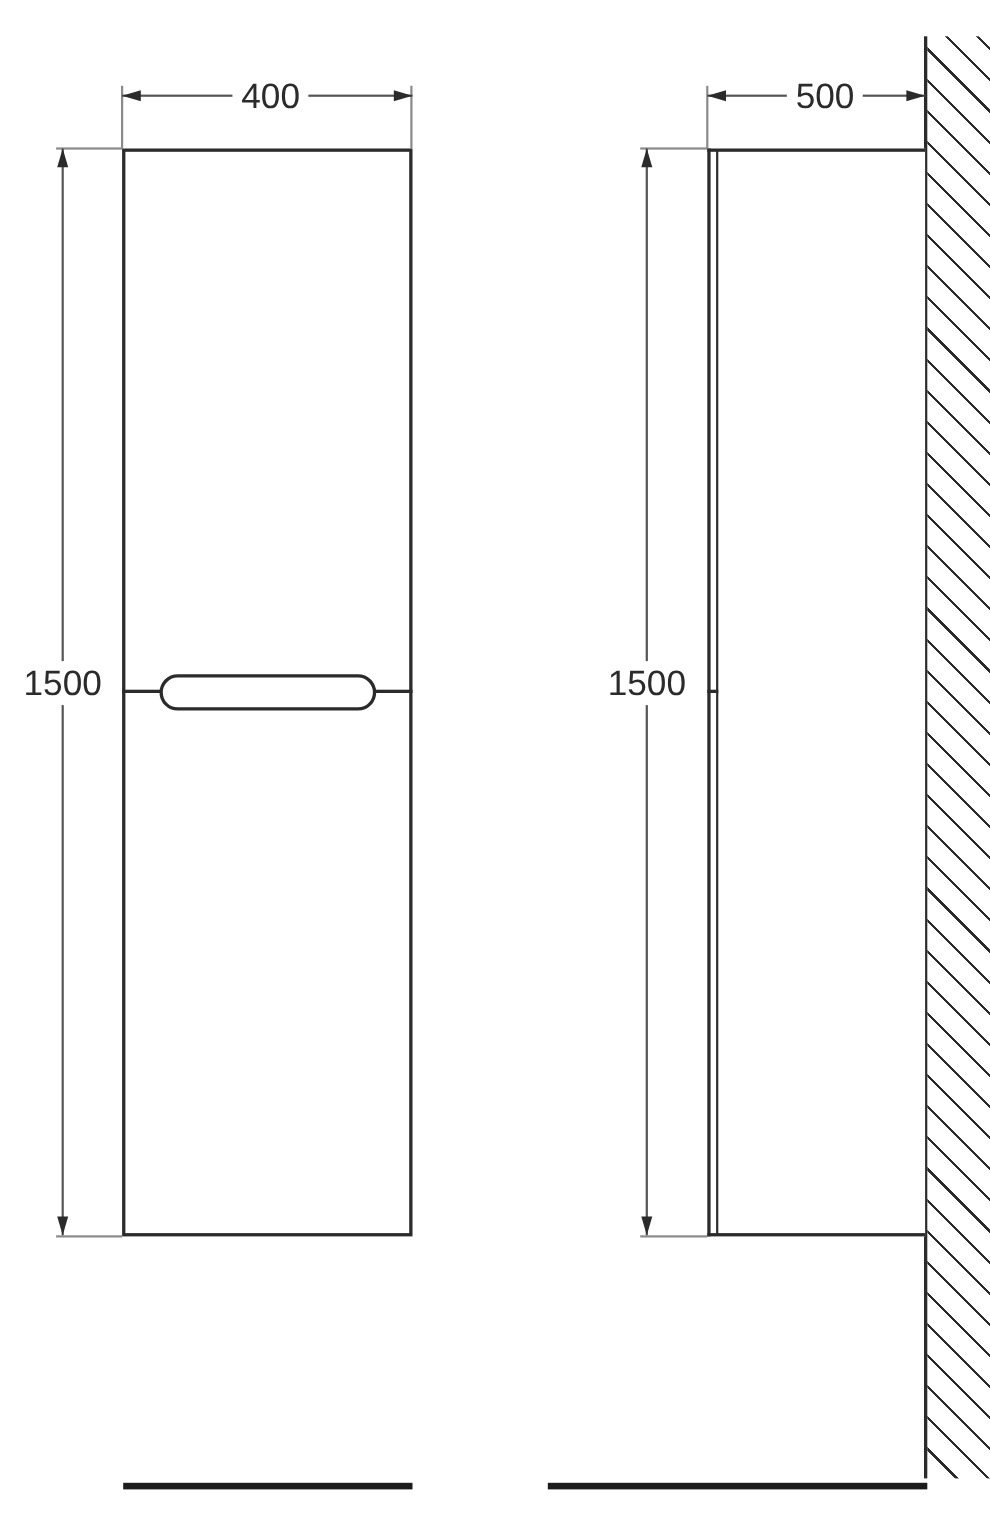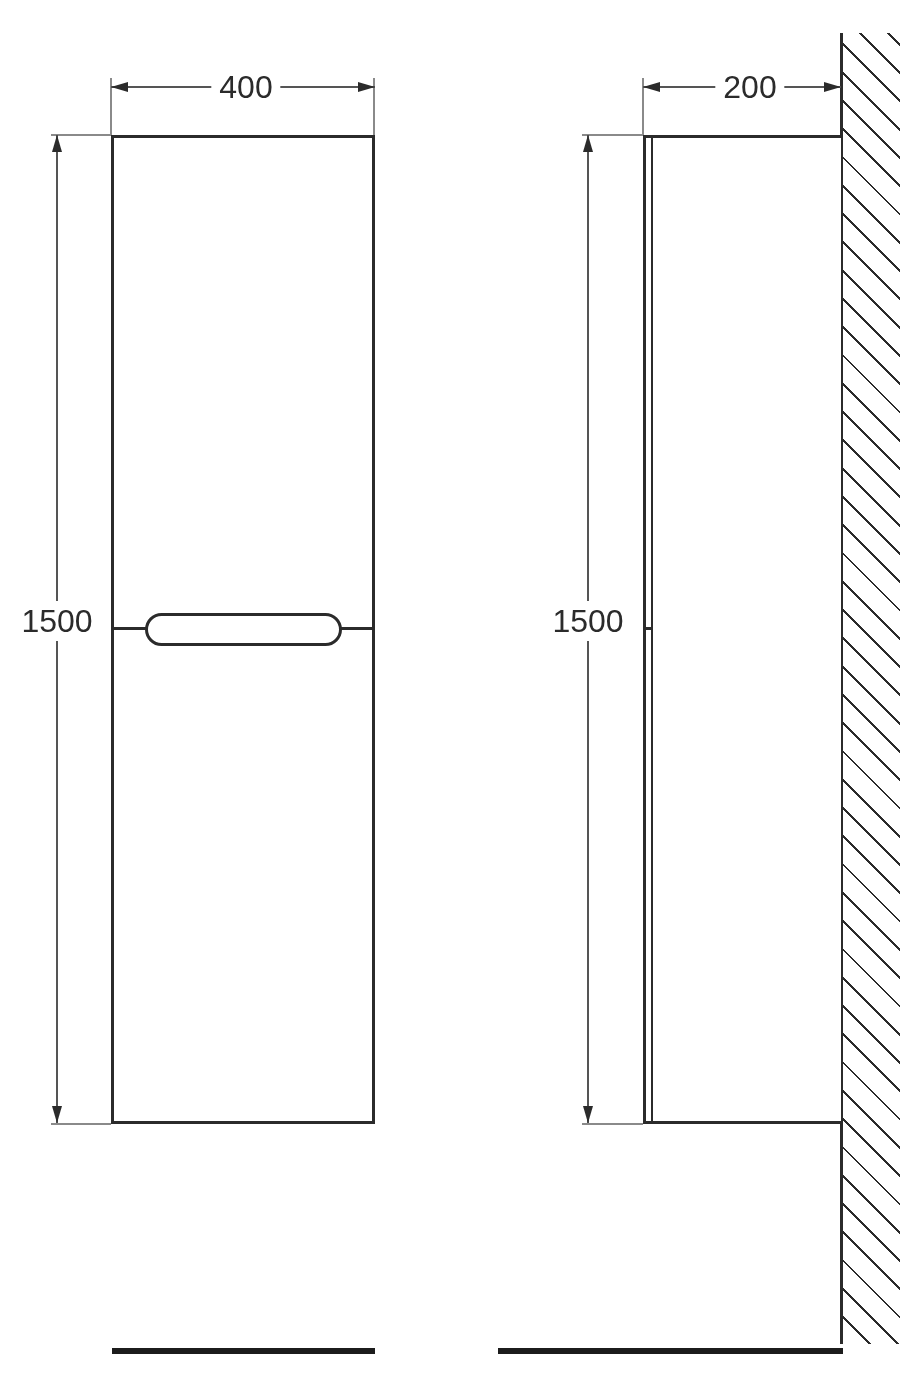--- a/index.html
+++ b/index.html
@@ -118,21 +118,21 @@
     <div class="abs dim-h" style="left:111px;top:86px;width:264px;"></div>
     <div class="abs ar ar-left" style="left:111px;top:87px;"></div>
     <div class="abs ar ar-right" style="left:358px;top:87px;"></div>
     <div class="abs dim-label" style="left:246px;top:87px;">400</div>
   </div>
 
   <div>
     <div class="abs dim-h" style="left:643px;top:86px;width:198px;"></div>
     <div class="abs ar ar-left" style="left:643px;top:87px;"></div>
     <div class="abs ar ar-right" style="left:824px;top:87px;"></div>
-    <div class="abs dim-label" style="left:750px;top:87px;">200</div>
+    <div class="abs dim-label" style="left:750px;top:87px;">500</div>
   </div>
 
   <div>
     <div class="abs dim-v" style="left:56px;top:135px;height:988px;"></div>
     <div class="abs ar ar-up" style="left:57px;top:135px;"></div>
     <div class="abs ar ar-down" style="left:57px;top:1106px;"></div>
     <div class="abs dim-label" style="left:57px;top:621px;">1500</div>
   </div>
 
   <div>

